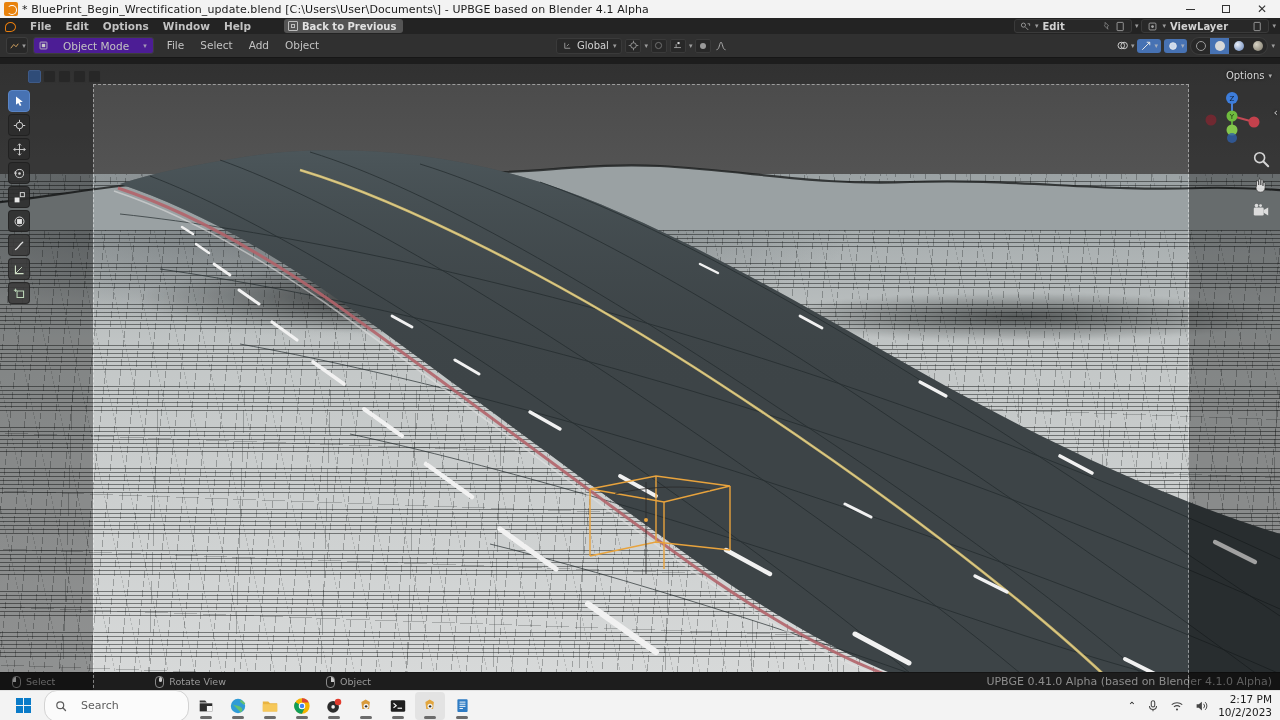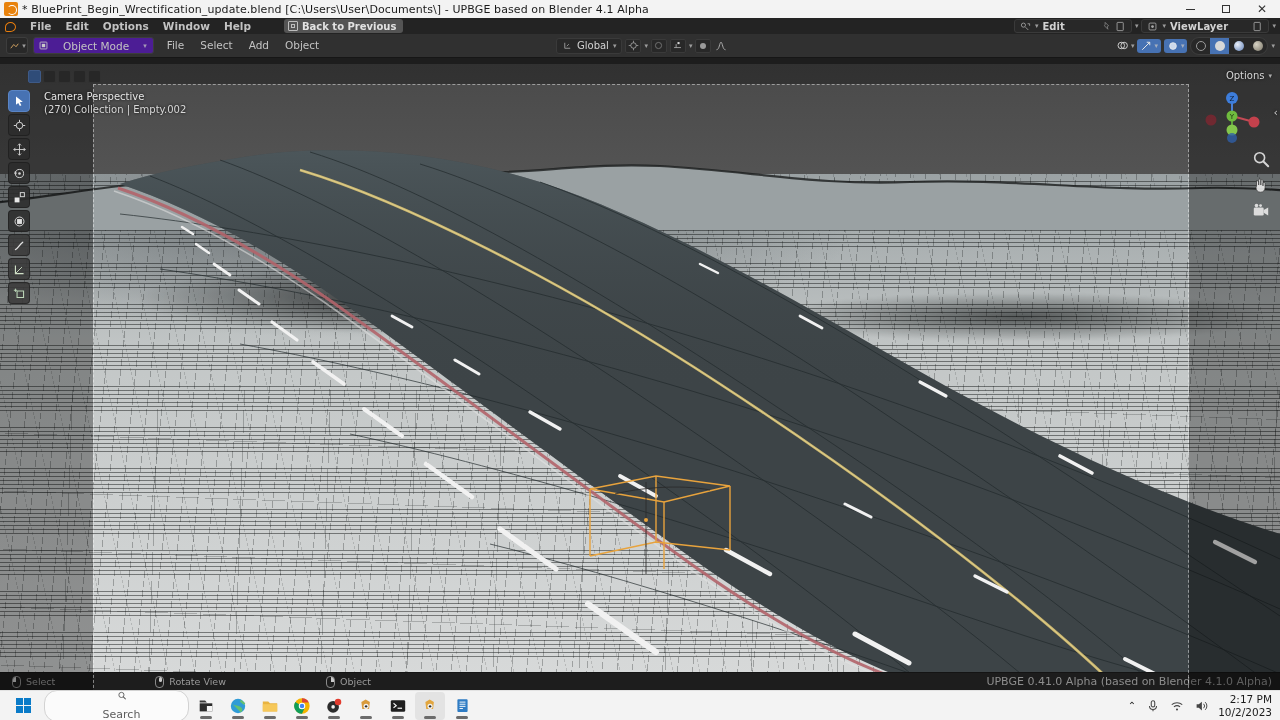--- a/index.html
+++ b/index.html
@@ -291,21 +291,21 @@
     justify-content: center;
   }
   .win-logo {
     width: 15px; height: 15px; display: grid;
     grid-template-columns: 7px 7px; grid-template-rows: 7px 7px; gap: 1px;
   }
   .win-logo i { background: #0a7bc8; display: block; }
   .searchbox {
     width: 145px; height: 32px; border-radius: 13px; background: #fbfbfb;
     border: 1px solid #d2d2d2; display: flex; align-items: center;
-    gap: 8px; padding-left: 10px; margin-left: 4px; font-size: 11px; color: #5d5d5d; flex-direction: column;
+    gap: 14px; padding-left: 10px; margin-left: 4px; font-size: 11px; color: #5d5d5d;
   }
   .tb-app {
     width: 30px; height: 28px; display: flex; align-items: center;
     justify-content: center; position: relative; border-radius: 4px;
   }
   .tb-app.running::after {
     content: ""; position: absolute; bottom: 1px; left: 50%;
     transform: translateX(-50%); width: 12px; height: 2.5px;
     background: #6b6b6b; border-radius: 2px;
   }
@@ -590,24 +590,20 @@
       </div>
 
       <div class="passepartout">
         <div class="pp" style="left:0;top:0;width:93px;height:626px"></div>
         <div class="pp" style="right:0;top:0;width:91px;height:626px"></div>
         <div class="pp" style="left:93px;top:0;width:1096px;height:20px"></div>
         <div class="pp" style="left:93px;bottom:0;width:1096px;height:0px"></div>
       </div>
       <div class="camera-border"></div>
 
-      <div class="vp-info">
-        <div>Camera Perspective</div>
-        <div class="l2">(270) Collection | Empty.002</div>
-      </div>
 
       <div class="toolbar">
         <div class="tool active">
           <svg width="12" height="12" viewBox="0 0 16 16">
             <path d="M4 2l9 7-4 .6 2.2 4-2 1-2.2-4L4 13z" fill="#fff"></path>
           </svg>
         </div>
         <div class="tool">
           <svg width="13" height="13" viewBox="0 0 16 16">
             <circle cx="8" cy="8" r="4" fill="none" stroke="#d6d6d6" stroke-width="1.2"></circle>

